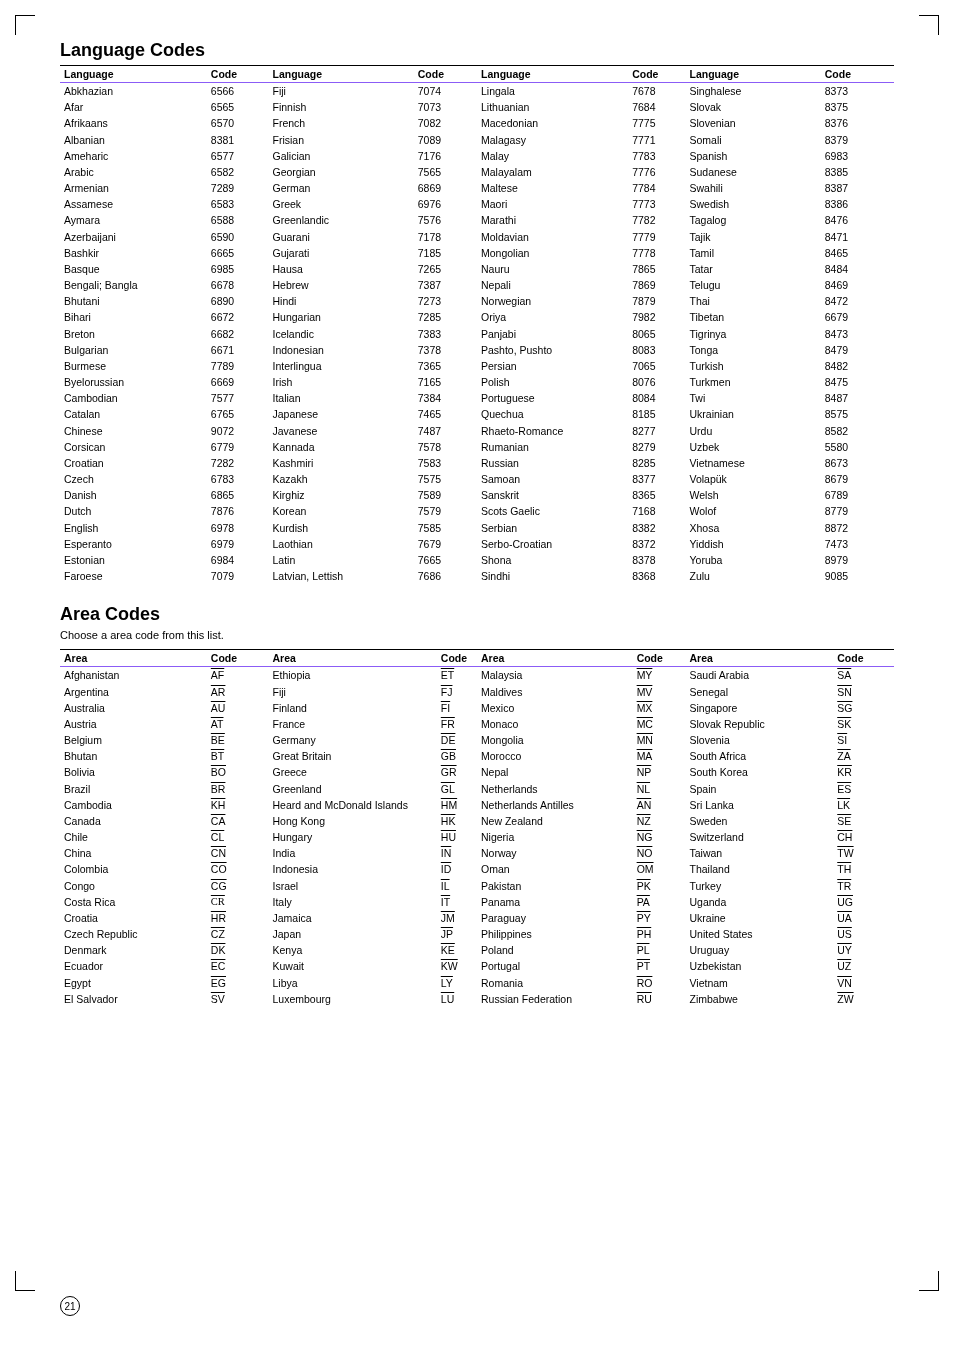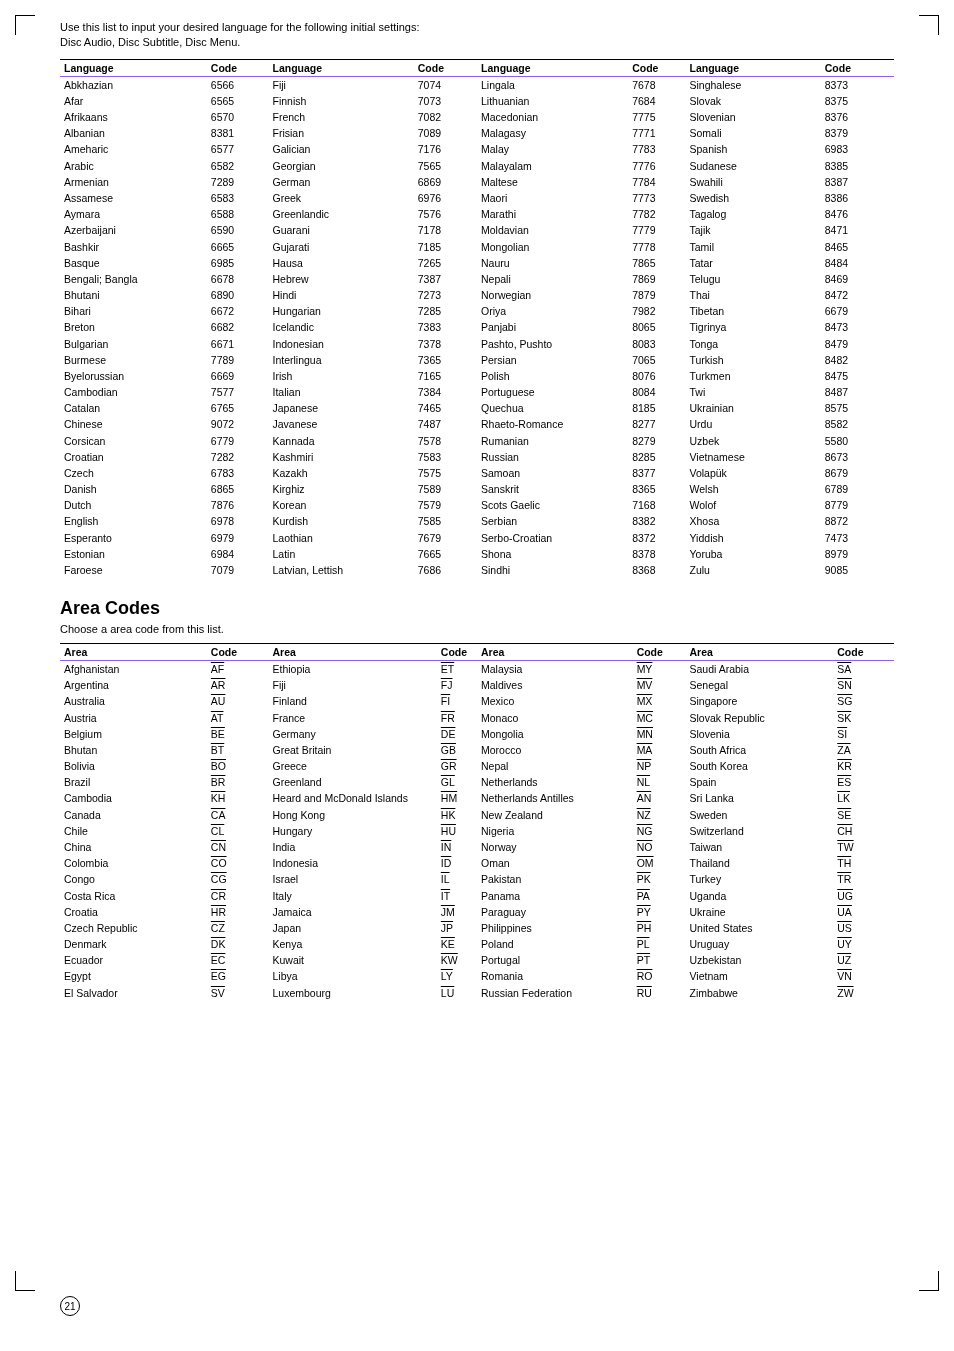--- a/index.html
+++ b/index.html
@@ -99,24 +99,21 @@
   </style>
 </head>
 <body>
 
 <div class="corner-mark tl"></div>
 <div class="corner-mark tr"></div>
 <div class="corner-mark bl"></div>
 <div class="corner-mark br"></div>
 
 <section>
-  <div class="subtitle">
-    <span>Use this list to input your desired language for the following initial settings:</span><br>
-    <span>Disc Audio, Disc Subtitle, Disc Menu.</span>
-  </div>
+  <h2>Language Codes</h2>
 
   <table class="four-col">
     <tbody>
       <tr>
 
         <td>
           <table class="inner-table">
             <thead>
               <tr>
                 <th>Language</th>
@@ -735,21 +732,21 @@
                 <tr>
                   <td>Colombia</td>
                   <td style="text-decoration: overline;">CO</td>
                 </tr>
                 <tr>
                   <td>Congo</td>
                   <td style="text-decoration: overline;">CG</td>
                 </tr>
                 <tr>
                   <td>Costa Rica</td>
-                  <td style="text-decoration: overline;">CR</td>
+                  <td style="text-decoration: overline; font-family: Liberation Serif, serif;">CR</td>
                 </tr>
                 <tr>
                   <td>Croatia</td>
                   <td style="text-decoration: overline;">HR</td>
                 </tr>
                 <tr>
                   <td>Czech Republic</td>
                   <td style="text-decoration: overline;">CZ</td>
                 </tr>
                 <tr>

